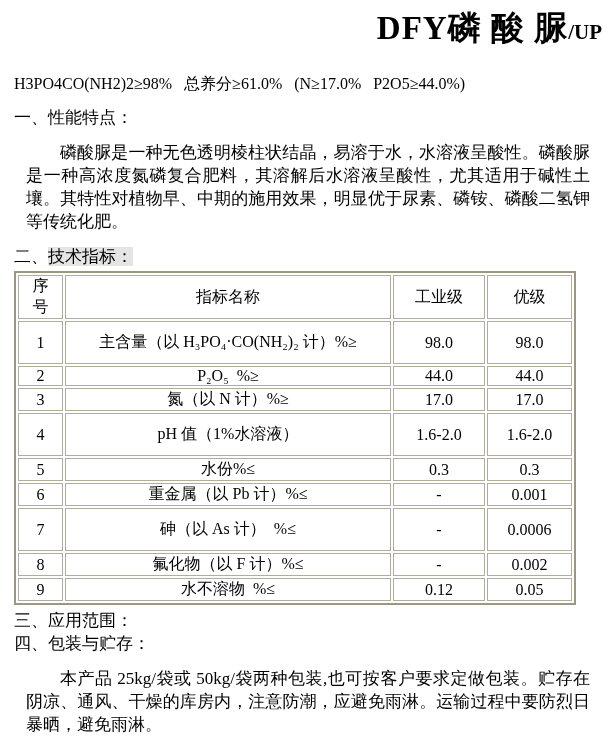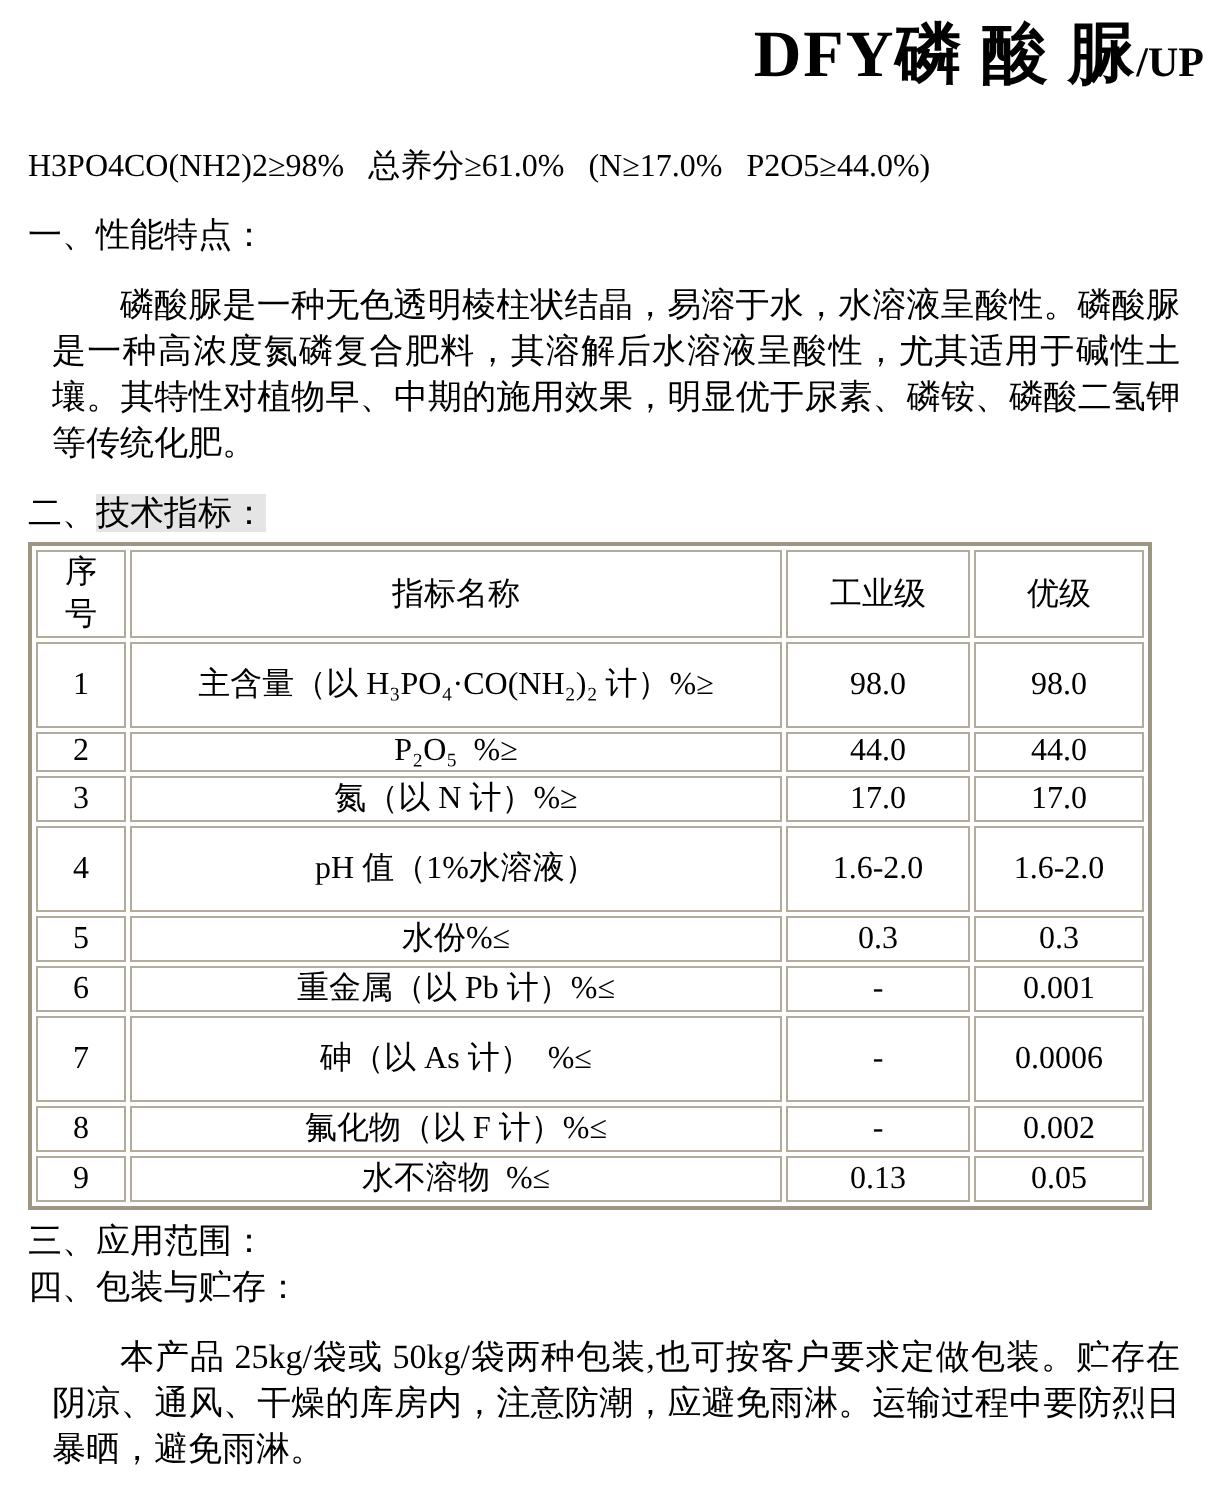--- a/index.html
+++ b/index.html
@@ -126,21 +126,21 @@
       </tr>
       <tr class="r-short">
         <td>8</td>
         <td>氟化物（以 F 计）%≤</td>
         <td>-</td>
         <td>0.002</td>
       </tr>
       <tr class="r-short">
         <td>9</td>
         <td>水不溶物  %≤</td>
-        <td>0.13</td>
+        <td>0.12</td>
         <td>0.05</td>
       </tr>
     </tbody>
   </table>
 
   <div class="heading">三、应用范围：</div>
 
   <div class="heading">四、包装与贮存：</div>
   <p class="para">本产品 25kg/袋或 50kg/袋两种包装,也可按客户要求定做包装。贮存在阴凉、通风、干燥的库房内，注意防潮，应避免雨淋。运输过程中要防烈日暴晒，避免雨淋。</p>
 

